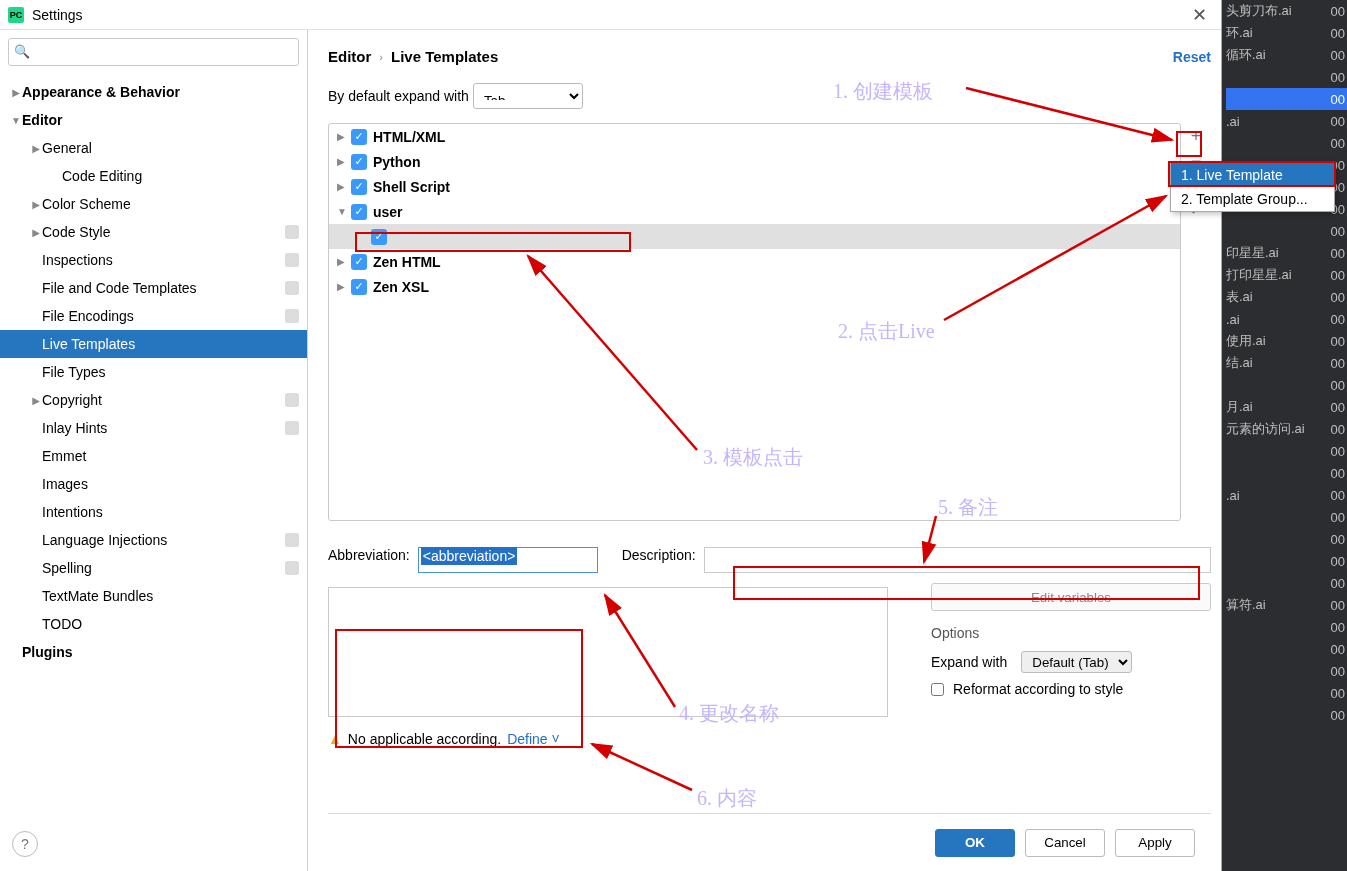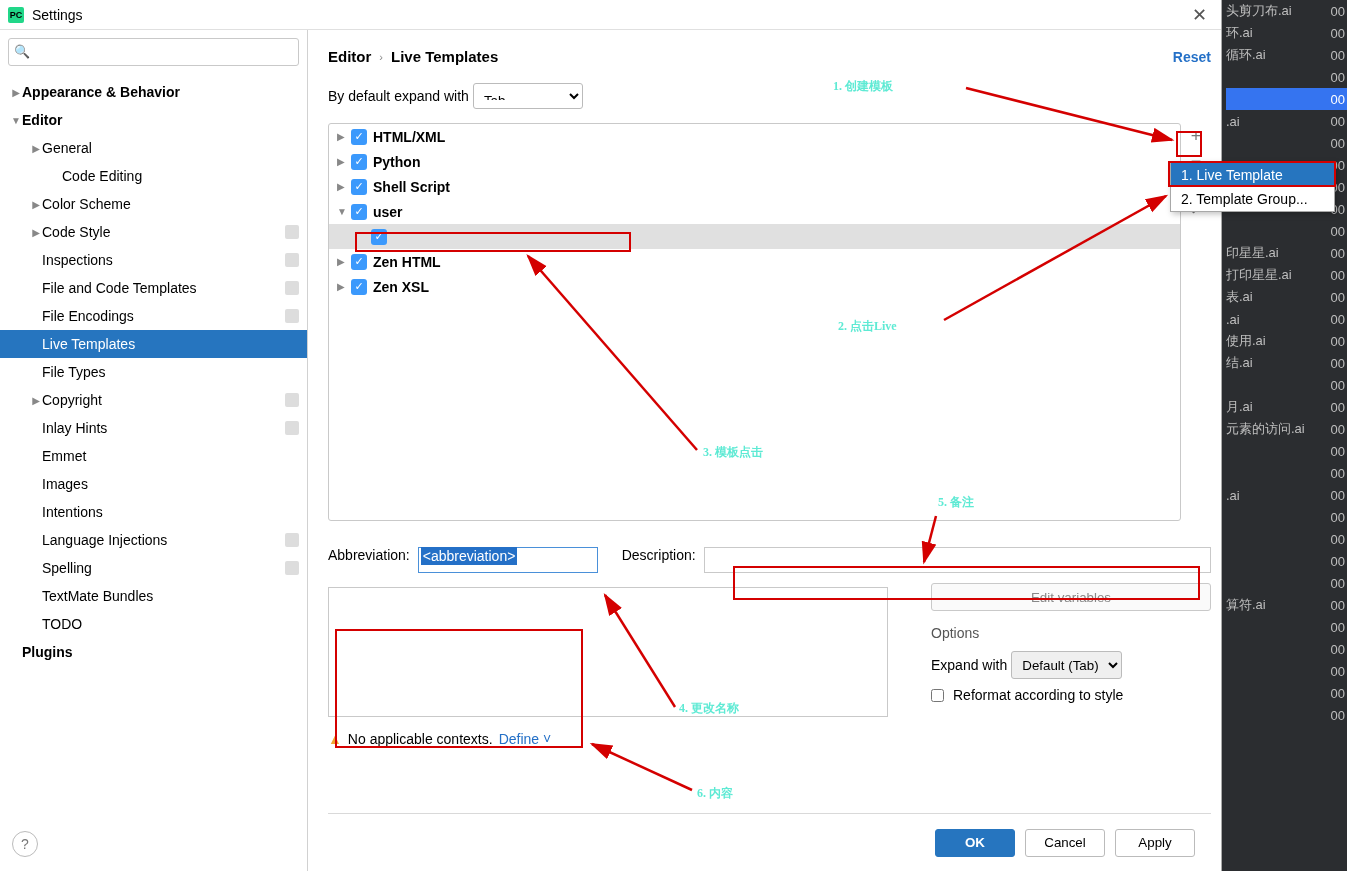--- a/index.html
+++ b/index.html
@@ -47,32 +47,32 @@
 .abbrev-input { width: 180px; height: 26px; border: 1px solid #4a90d9; padding: 0 2px; }
 .abbrev-input .sel { background: #2470c7; color: #fff; padding: 1px 2px; }
 .desc-input { flex: 1; height: 26px; border: 1px solid #c9c9c9; }
 .tmpl-text-area { display: flex; gap: 18px; align-items: flex-start; }
 .tmpl-text-col { flex: 1; }
 .tmpl-textarea { width: 560px; height: 130px; border: 1px solid #c9c9c9; background: #fff; margin-top: 4px; }
 .opts-col { width: 280px; }
 .opts-col .editvar { width: 100%; height: 28px; border: 1px solid #c9c9c9; background: #fafafa; color: #888; border-radius: 3px; margin-bottom: 14px; }
 .opts-col .opthdr { color: #555; margin-bottom: 10px; }
 .opts-col .optrow { display: flex; align-items: center; margin-bottom: 8px; }
-.opts-col select { height: 28px; border: 1px solid #bbb; border-radius: 3px; padding: 0 6px; margin-left: 4px; }
+.opts-col select { height: 22px; border: 1px solid #bbb; border-radius: 3px; padding: 0 6px; margin-left: 14px; }
 .no-ctx { margin-top: 14px; display: flex; align-items: center; gap: 6px; }
 .no-ctx .warn { color: #f0a732; }
 .no-ctx .define { color: #2470c7; cursor: pointer; }
 .btnbar { height: 58px; border-top: 1px solid #d9d9d9; display: flex; align-items: center; justify-content: flex-end; padding: 0 16px; gap: 10px; margin-top: auto; }
 .btnbar button { height: 28px; min-width: 80px; border: 1px solid #bbb; border-radius: 3px; background: #fff; cursor: pointer; }
 .btnbar button.primary { background: #2675bf; border-color: #2675bf; color: #fff; font-weight: 600; }
 .help { position: absolute; left: 12px; bottom: 14px; width: 26px; height: 26px; border: 1px solid #bbb; border-radius: 50%; display: flex; align-items: center; justify-content: center; color: #777; cursor: pointer; }
 .popup { position: absolute; left: 1170px; top: 162px; width: 165px; background: #fff; border: 1px solid #a8a8a8; box-shadow: 2px 2px 6px rgba(0,0,0,.25); }
 .popup .item { padding: 4px 10px; cursor: pointer; white-space: nowrap; }
 .popup .item.sel { background: #2675bf; color: #fff; }
-.annot { position: absolute; color: #5eead4; font-weight: 700; font-family: "SimSun", serif; font-size: 12px; pointer-events: none; }
+.annot { position: absolute; color: #c4b5fd; font-weight: 400; font-family: "SimSun", serif; font-size: 20px; pointer-events: none; }
 .redbox { position: absolute; border: 2px solid #d40000; pointer-events: none; }
 .bgpanel { position: absolute; right: 0; top: 0; width: 125px; height: 871px; background: #2b2d30; color: #bfbfbf; font-size: 13px; padding-left: 4px; }
 .bgpanel .row { display: flex; justify-content: space-between; height: 22px; align-items: center; padding-right: 2px; }
 .bgpanel .row.hl { background: #3574f0; color: #fff; }
 svg.arrline { position: absolute; pointer-events: none; }
 </style>
 </head>
 <body>
 
 <div class="bgpanel" id="bgpanel">
@@ -377,21 +377,21 @@
           <label>Abbreviation:</label>
           <div class="abbrev-input"><span class="sel">&lt;abbreviation&gt;</span></div>
           <label style="margin-left:24px;">Description:</label>
           <div class="desc-input"></div>
         </div>
         <div class="tmpl-text-area">
           <div class="tmpl-text-col">
             <div class="tmpl-textarea"></div>
             <div class="no-ctx">
               <span class="warn">▲</span>
-              <span>No applicable contexts.</span>
+              <span>No applicable according.</span>
               <span class="define"><span>Define</span> ˅</span>
             </div>
           </div>
           <div class="opts-col">
             <button class="editvar">Edit variables</button>
             <div class="opthdr">Options</div>
             <div class="optrow">
               <span>Expand with</span>
               <select><option>Default (Tab)</option></select>
             </div>

